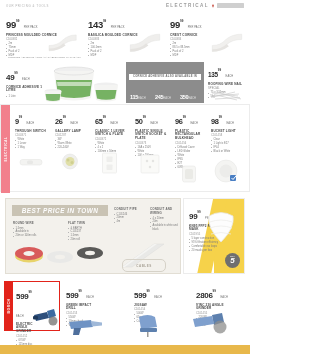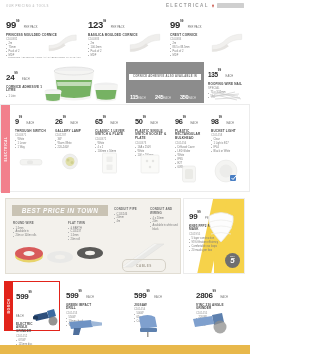--- a/index.html
+++ b/index.html
@@ -123,21 +123,21 @@
         <li>Pack of 2</li>
         <li>MDF</li>
       </ul>
       <svg class="corn-img" viewBox="0 0 90 60">
         <path fill="#f0efed" stroke="#e0dedb" stroke-width="1" d="M8 48 L8 34 Q30 34 44 20 Q58 6 80 6 L80 20 Q58 20 44 34 Q30 48 8 48Z"></path>
         <path fill="#e6e4e1" d="M8 48 L8 42 Q32 42 46 28 L52 34 Q34 48 8 48Z"></path>
       </svg>
     </div>
 
     <div class="cellA" style="left:88px;width:76px;">
-      <span class="price">123</span><span class="cents">99</span>
+      <span class="price">143</span><span class="cents">99</span>
       <span class="unit">PER PACK</span>
       <div class="ptitle">BASILICA MOULDED CORNICE</div>
       <div class="pcode">C100383</div>
       <ul class="bul">
         <li>2m</li>
         <li>100.5mm</li>
         <li>Pack of 2</li>
         <li>MDF</li>
       </ul>
       <svg class="corn-img" viewBox="0 0 90 60">
@@ -163,21 +163,21 @@
       </svg>
     </div>
   </div>
 
   <div style="position:absolute;left:8px;top:56px;font-size:2.5px;color:#8d8d8d;letter-spacing:.1px;">CORNICE ADHESIVE ALSO AVAILABLE FROM 99.99 EACH</div>
 
   <div class="rowB">
 
     <div class="paint-panel">
       <div style="position:absolute;left:6px;top:5px;width:40px;">
-        <span class="price" style="font-size:8px;">24</span><span class="cents">99</span>
+        <span class="price" style="font-size:8px;">49</span><span class="cents">99</span>
         <span class="unit">EACH</span>
         <div class="ptitle">CORNICE ADHESIVE 1 LITRE</div>
         <ul class="bul">
           <li>1 Litre</li>
         </ul>
       </div>
 
       <svg style="position:absolute;left:44px;top:2px;" width="82" height="41" viewBox="0 0 164 82">
         <ellipse cx="60" cy="16" rx="40" ry="8" fill="#efefef"></ellipse>
         <path d="M20 16 L26 70 Q60 80 94 70 L100 16 Z" fill="#f4f4f2"></path>

